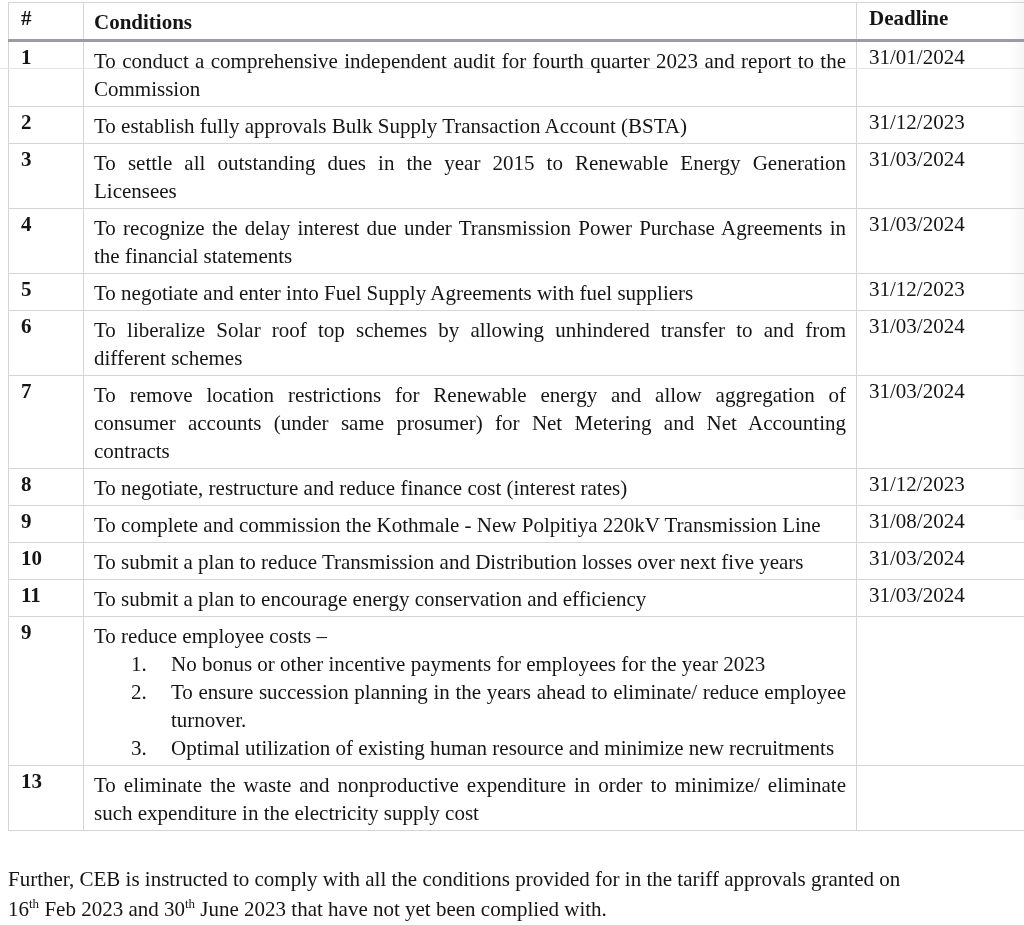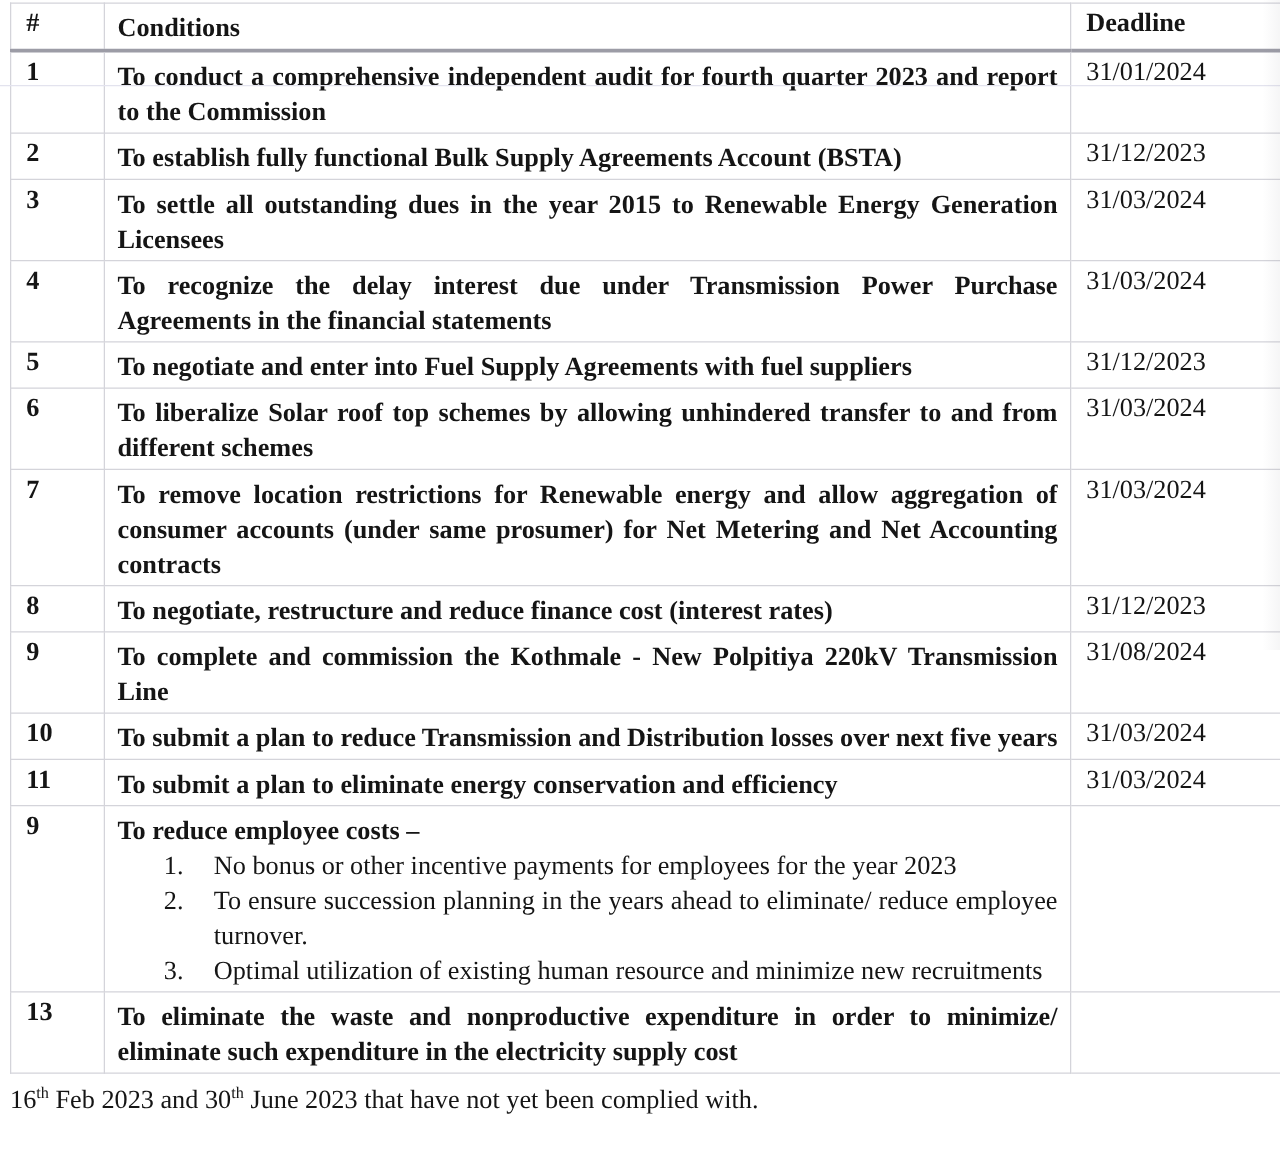--- a/index.html
+++ b/index.html
@@ -46,21 +46,21 @@
   }
   .cond-table thead th {
     border-bottom: 3px solid #9c9ca6;
     text-align: left;
     font-weight: bold;
   }
   .col-num   { width: 58px;  padding: 1px 4px 2px 12px; font-weight: bold; }
   .col-cond  { width: 752px; padding: 5px 10px 3px 10px; }
   .col-dead  { width: 159px; padding: 1px 6px 2px 12px; }
   td.col-cond { text-align: justify; }
-  .cond-text { text-align: justify; font-weight: bold; }
+  .cond-text { text-align: justify; }
   .sub-list {
     margin: 0;
     padding: 0 0 0 37px;
     list-style: none;
   }
   .sub-item {
     position: relative;
     padding-left: 40px;
     text-align: justify;
   }
@@ -103,21 +103,21 @@
       <tr>
         <td class="col-num">1</td>
         <td class="col-cond">
           <div class="cond-text">To conduct a comprehensive independent audit for fourth quarter 2023 and report to the Commission</div>
         </td>
         <td class="col-dead">31/01/2024</td>
       </tr>
       <tr>
         <td class="col-num">2</td>
         <td class="col-cond">
-          <div class="cond-text">To establish fully functional Bulk Supply Agreements Account (BSTA)</div>
+          <div class="cond-text">To establish fully approvals Bulk Supply Transaction Account (BSTA)</div>
         </td>
         <td class="col-dead">31/12/2023</td>
       </tr>
       <tr>
         <td class="col-num">3</td>
         <td class="col-cond">
           <div class="cond-text">To settle all outstanding dues in the year 2015 to Renewable Energy Generation Licensees</div>
         </td>
         <td class="col-dead">31/03/2024</td>
       </tr>
@@ -166,21 +166,21 @@
       <tr>
         <td class="col-num">10</td>
         <td class="col-cond">
           <div class="cond-text">To submit a plan to reduce Transmission and Distribution losses over next five years</div>
         </td>
         <td class="col-dead">31/03/2024</td>
       </tr>
       <tr>
         <td class="col-num">11</td>
         <td class="col-cond">
-          <div class="cond-text">To submit a plan to eliminate energy conservation and efficiency</div>
+          <div class="cond-text">To submit a plan to encourage energy conservation and efficiency</div>
         </td>
         <td class="col-dead">31/03/2024</td>
       </tr>
       <tr>
         <td class="col-num">9</td>
         <td class="col-cond">
           <div class="cond-text">To reduce employee costs –</div>
           <ol class="sub-list">
             <li class="sub-item"><span class="sub-marker">1.</span><span>No bonus or other incentive payments for employees for the year 2023</span></li>
             <li class="sub-item"><span class="sub-marker">2.</span><span>To ensure succession planning in the years ahead to eliminate/ reduce employee turnover.</span></li>
@@ -193,14 +193,15 @@
         <td class="col-num">13</td>
         <td class="col-cond">
           <div class="cond-text">To eliminate the waste and nonproductive expenditure in order to minimize/ eliminate such expenditure in the electricity supply cost</div>
         </td>
         <td class="col-dead"></td>
       </tr>
     </tbody>
 </table>
 
 <p class="footer-note">
+  <span class="footer-line">Further, CEB is instructed to comply with all the conditions provided for in the tariff approvals granted on</span>
   <span class="footer-line"><span>16</span><sup>th</sup><span> Feb  2023 and 30</span><sup>th</sup><span> June 2023 that have not yet been complied with.</span></span>
 </p>
 
 </body></html>

